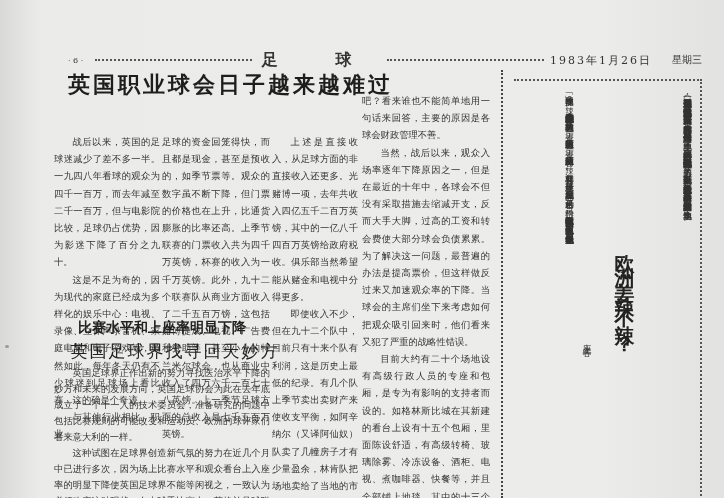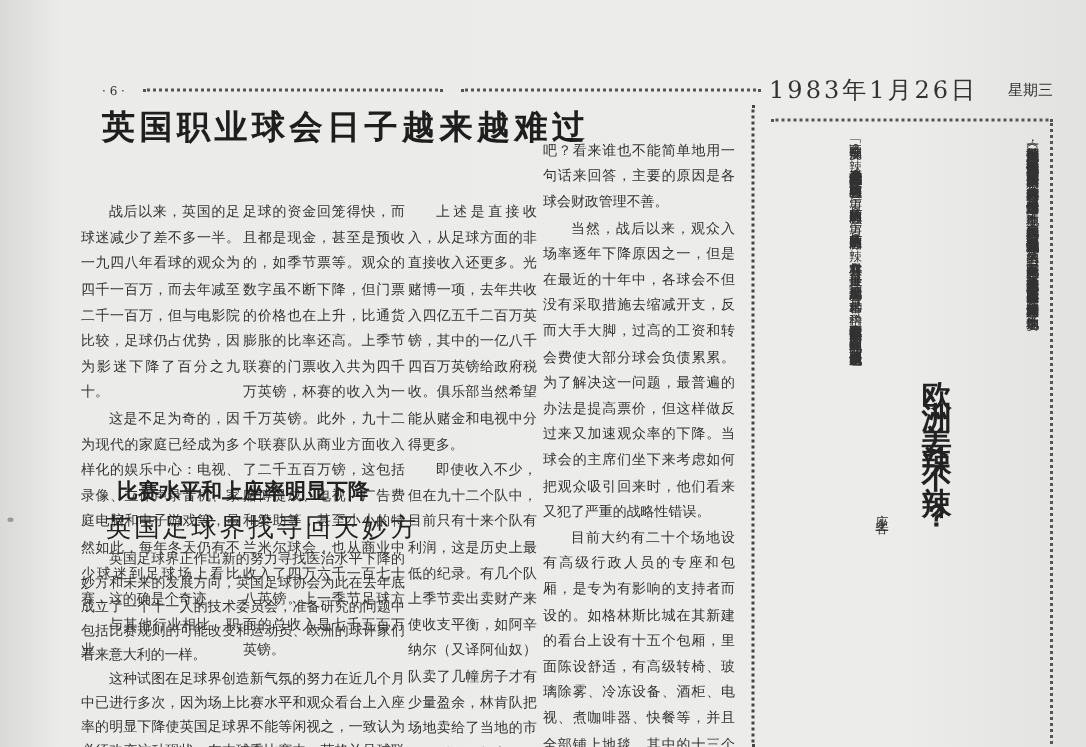--- a/index.html
+++ b/index.html
@@ -13,21 +13,21 @@
     position:absolute; left:0; top:0; width:724px; height:498px;
     background:linear-gradient(90deg,#d9d9d7 0px,#ebebe9 40px,#ececea 600px,#e2e2e0 724px);
   }
   .hdr {
     position:absolute; top:54px; left:68px; right:22px; height:12px;
     display:flex; align-items:center; font-size:10px; color:#333;
   }
   .hdr .pg { font-size:8px; margin-right:6px; white-space:nowrap; }
   .hdr .rule { flex:1; height:0; border-top:2px dotted #555; margin:0 6px; }
   .hdr .sec { font-size:16px; font-weight:bold; letter-spacing:26px; margin:0 4px; white-space:nowrap; }
-  .hdr .date { font-size:16px; letter-spacing:2px; white-space:nowrap; }
+  .hdr .date { font-size:11px; letter-spacing:2px; white-space:nowrap; }
   .hdr .wk { font-size:10px; margin-left:20px; white-space:nowrap; }
 
   .h1 {
     position:absolute; left:68px; top:70px; width:290px;
     font-size:22px; font-weight:bold; letter-spacing:3px; color:#1e1e1e; white-space:nowrap;
   }
   .lead {
     position:absolute; left:72px; top:96px; width:290px;
     font-size:7.5px; line-height:13px; font-style:italic; color:#333; text-indent:2em;
   }
@@ -66,20 +66,21 @@
   .smudge { position:absolute; left:5px; top:345px; width:4px; height:3px; background:#999; border-radius:50%; }
 </style>
 </head>
 <body>
 
 <div class="page">
 
   <div class="hdr">
     <span class="pg">· 6 ·</span>
     <span class="rule"></span>
+    <span class="sec">足 球</span>
     <span class="rule"></span>
     <span class="date">1983年1月26日</span>
     <span class="wk">星期三</span>
   </div>
 
   <div class="h1">英国职业球会日子越来越难过</div>
 
   <div class="col c1">
     <p>战后以来，英国的足球迷减少了差不多一半。一九四八年看球的观众为四千一百万，而去年减至二千一百万，但与电影院比较，足球仍占优势，因为影迷下降了百分之九十。</p>
     <p>这是不足为奇的，因为现代的家庭已经成为多样化的娱乐中心：电视、录像、立体声录音机、家庭电脑和电子游戏等，虽然如此，每年冬天仍有不少球迷到足球场上看比赛，这的确是个奇迹。</p>

